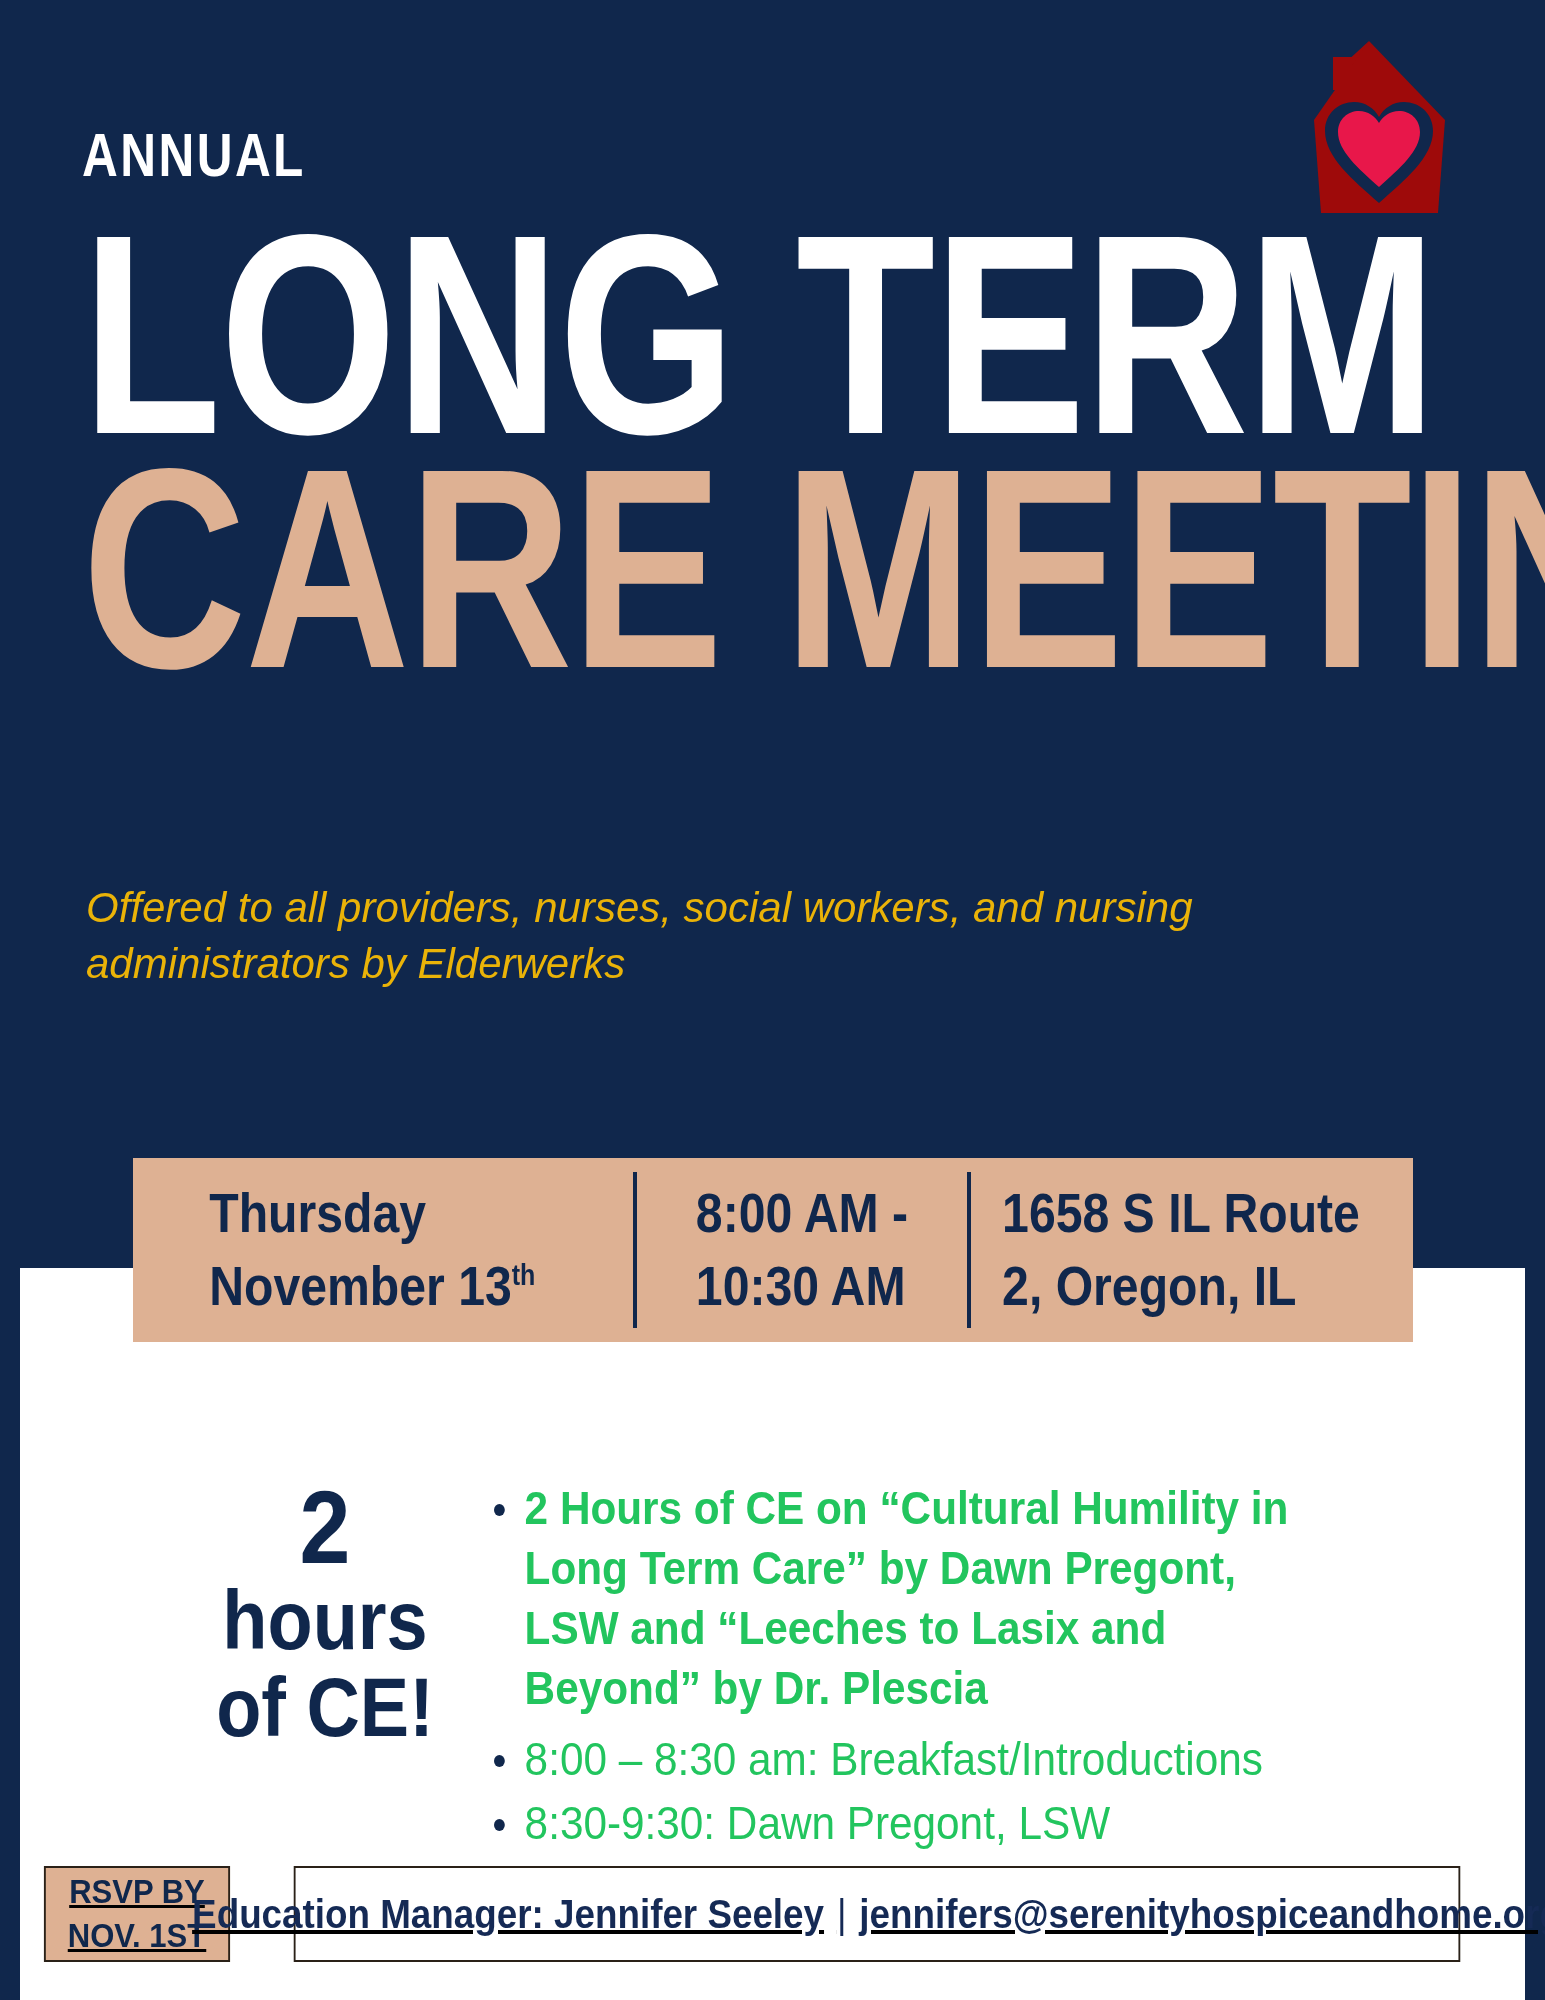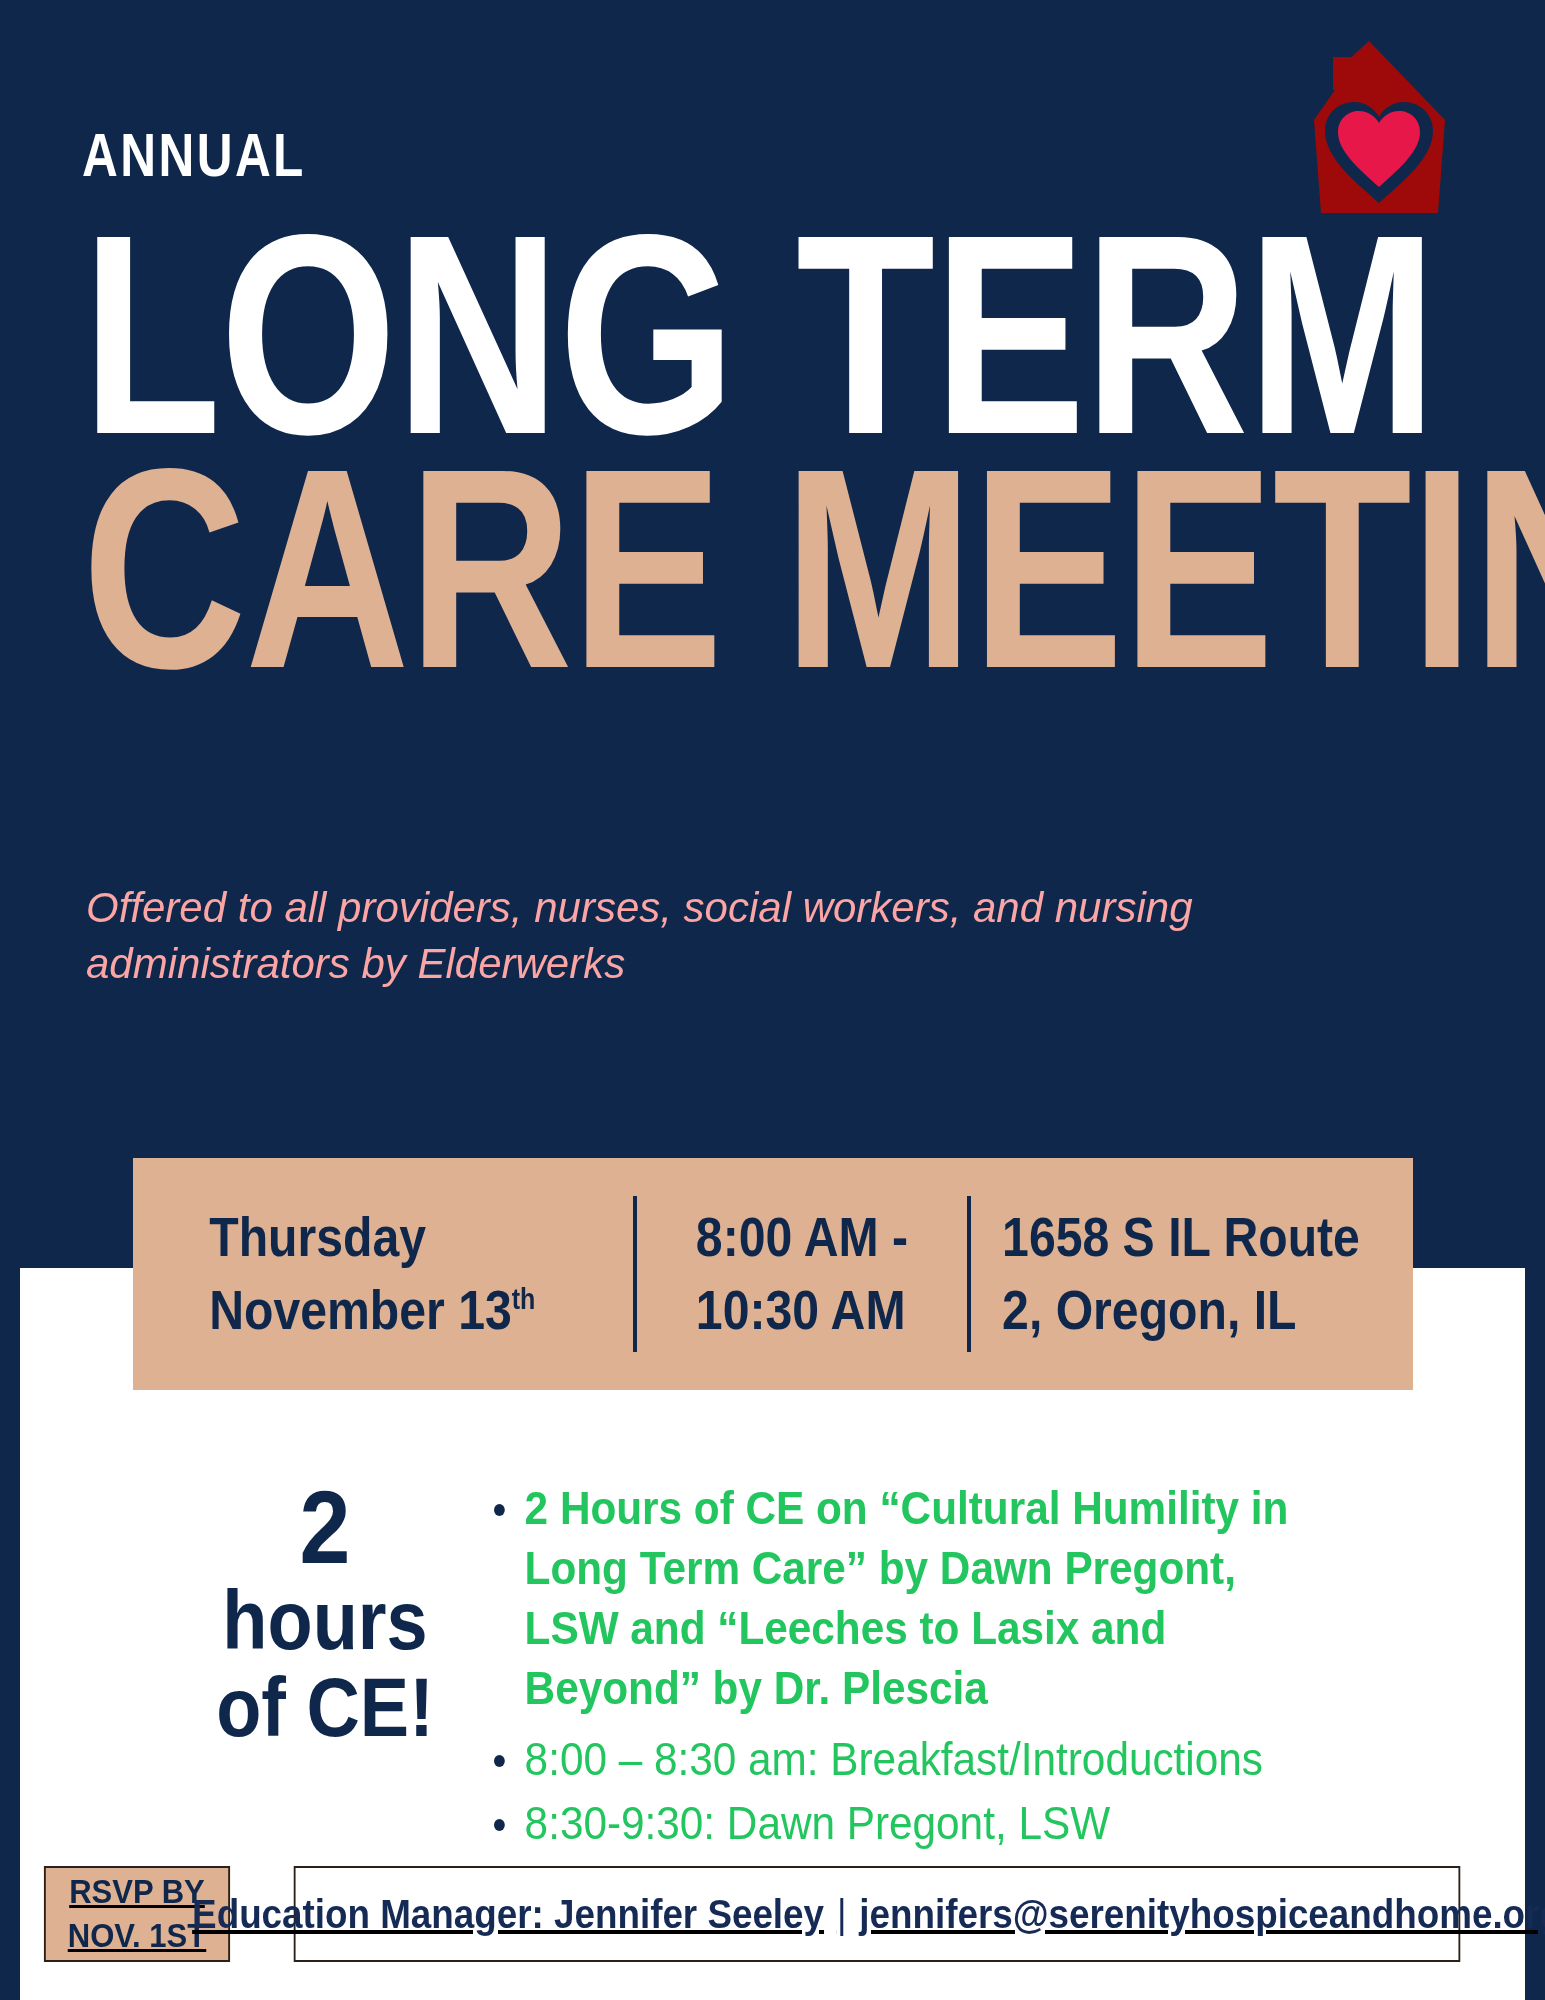--- a/index.html
+++ b/index.html
@@ -65,34 +65,34 @@
     letter-spacing: -2px;
   }
   .title-l1 { color: #ffffff; margin-top: 34px; }
   .title-l2 { color: #DEB193; margin-top: 6px; }
 
   .subtitle {
     position: absolute;
     left: 86px;
     top: 880px;
     width: 1200px;
-    color: #fca5a5;
+    color: #eab308;
     font-size: 42px;
     font-style: italic;
     line-height: 1.33;
     font-weight: 400;
   }
 
   
   .infobar {
     position: absolute;
     left: 133px;
     top: 1158px;
     width: 1280px;
-    height: 232px;
+    height: 184px;
     background: #DEB193;
     display: flex;
     align-items: center;
   }
   .infocell {
     display: flex;
     align-items: center;
     justify-content: center;
     height: 156px;
     color: #10274C;

